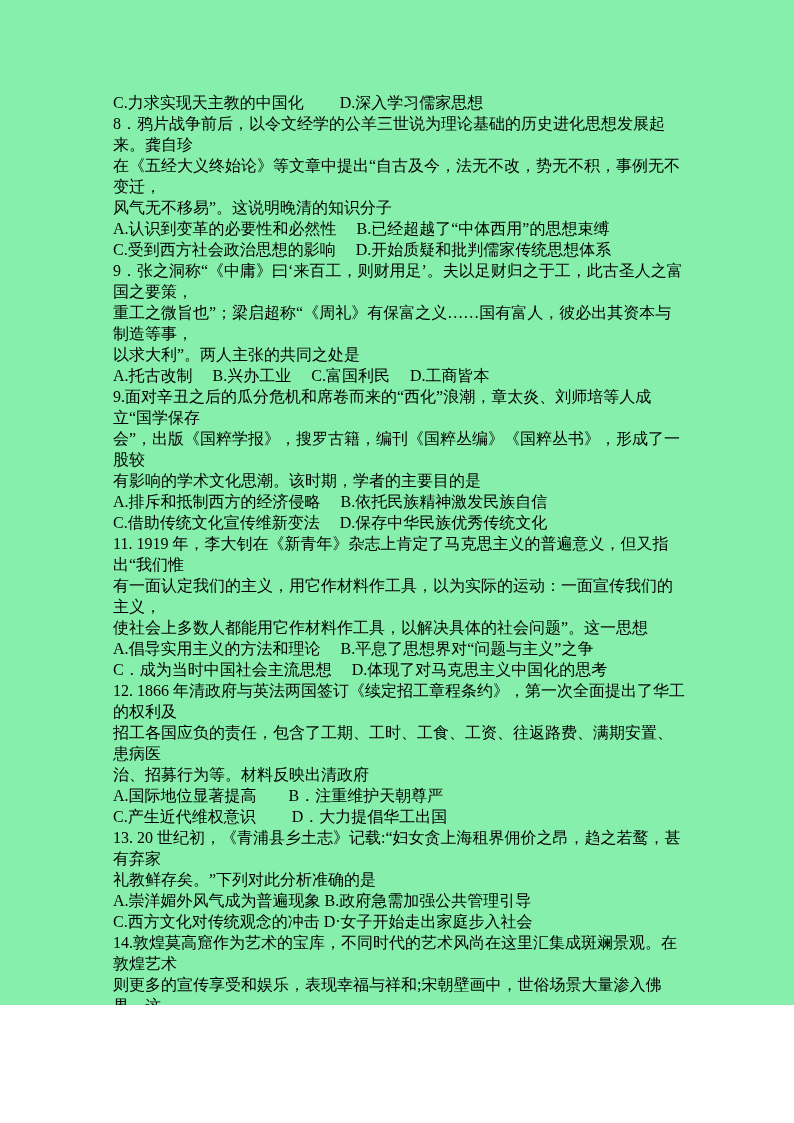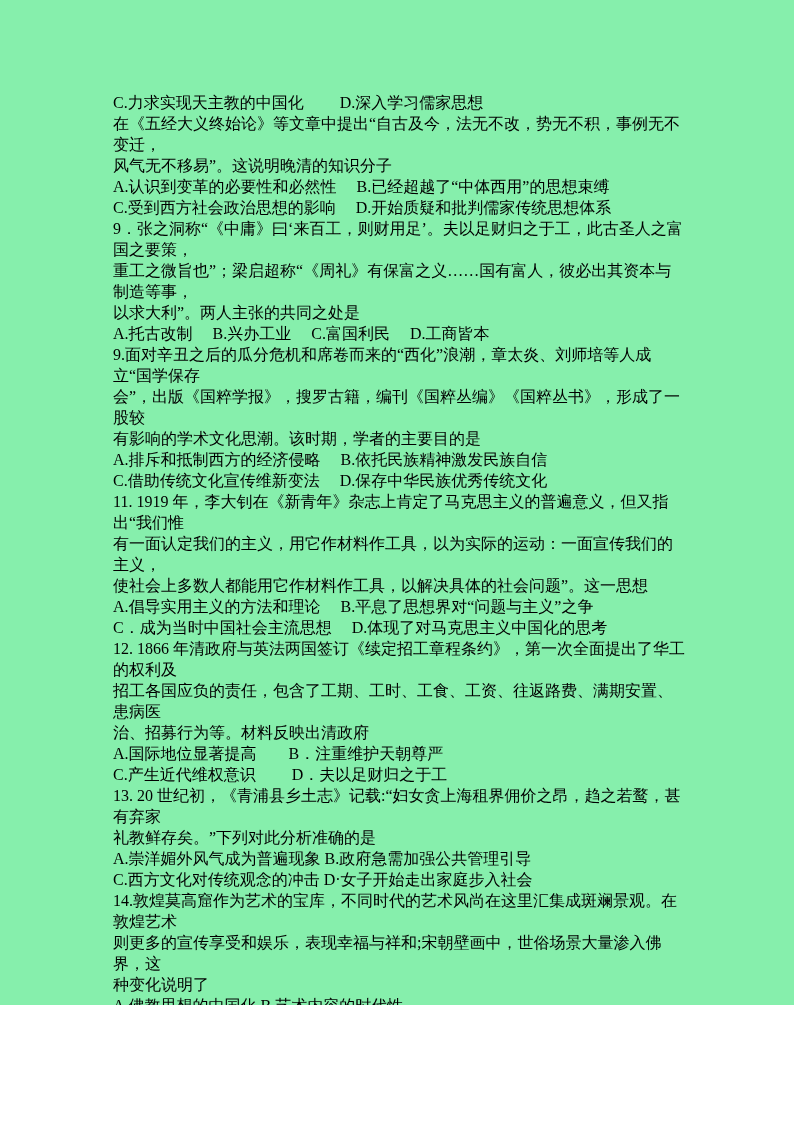--- a/index.html
+++ b/index.html
@@ -29,20 +29,21 @@
     min-height: 21px;
     letter-spacing: 0;
   }
 </style>
 </head>
 <body>
 
 <div class="page">
   <div class="text-block">
       <div class="text-line">C.力求实现天主教的中国化　　 D.深入学习儒家思想</div>
+      <div class="text-line">8．鸦片战争前后，以令文经学的公羊三世说为理论基础的历史进化思想发展起来。龚自珍</div>
       <div class="text-line">在《五经大义终始论》等文章中提出“自古及今，法无不改，势无不积，事例无不变迁，</div>
       <div class="text-line">风气无不移易”。这说明晚清的知识分子</div>
       <div class="text-line">A.认识到变革的必要性和必然性　 B.已经超越了“中体西用”的思想束缚</div>
       <div class="text-line">C.受到西方社会政治思想的影响　 D.开始质疑和批判儒家传统思想体系</div>
       <div class="text-line">9．张之洞称“《中庸》曰‘来百工，则财用足’。夫以足财归之于工，此古圣人之富国之要策，</div>
       <div class="text-line">重工之微旨也”；梁启超称“《周礼》有保富之义……国有富人，彼必出其资本与制造等事，</div>
       <div class="text-line">以求大利”。两人主张的共同之处是</div>
       <div class="text-line">A.托古改制　 B.兴办工业　 C.富国利民　 D.工商皆本</div>
       <div class="text-line">9.面对辛丑之后的瓜分危机和席卷而来的“西化”浪潮，章太炎、刘师培等人成立“国学保存</div>
       <div class="text-line">会”，出版《国粹学报》，搜罗古籍，编刊《国粹丛编》《国粹丛书》，形成了一股较</div>
@@ -51,21 +52,21 @@
       <div class="text-line">C.借助传统文化宣传维新变法　 D.保存中华民族优秀传统文化</div>
       <div class="text-line">11. 1919 年，李大钊在《新青年》杂志上肯定了马克思主义的普遍意义，但又指出“我们惟</div>
       <div class="text-line">有一面认定我们的主义，用它作材料作工具，以为实际的运动：一面宣传我们的主义，</div>
       <div class="text-line">使社会上多数人都能用它作材料作工具，以解决具体的社会问题”。这一思想</div>
       <div class="text-line">A.倡导实用主义的方法和理论　 B.平息了思想界对“问题与主义”之争</div>
       <div class="text-line">C．成为当时中国社会主流思想　 D.体现了对马克思主义中国化的思考</div>
       <div class="text-line">12. 1866 年清政府与英法两国签订《续定招工章程条约》，第一次全面提出了华工的权利及</div>
       <div class="text-line">招工各国应负的责任，包含了工期、工时、工食、工资、往返路费、满期安置、患病医</div>
       <div class="text-line">治、招募行为等。材料反映出清政府</div>
       <div class="text-line">A.国际地位显著提高　　B．注重维护天朝尊严</div>
-      <div class="text-line">C.产生近代维权意识　　 D．夫以足财归之于工</div>
+      <div class="text-line">C.产生近代维权意识　　 D．大力提倡华工出国</div>
       <div class="text-line">13. 20 世纪初，《青浦县乡土志》记载:“妇女贪上海租界佣价之昂，趋之若鹜，甚有弃家</div>
       <div class="text-line">礼教鲜存矣。”下列对此分析准确的是</div>
       <div class="text-line">A.崇洋媚外风气成为普遍现象 B.政府急需加强公共管理引导</div>
       <div class="text-line">C.西方文化对传统观念的冲击 D·女子开始走出家庭步入社会</div>
       <div class="text-line">14.敦煌莫高窟作为艺术的宝库，不同时代的艺术风尚在这里汇集成斑斓景观。在敦煌艺术</div>
       <div class="text-line">则更多的宣传享受和娱乐，表现幸福与祥和;宋朝壁画中，世俗场景大量渗入佛界，这</div>
       <div class="text-line">种变化说明了</div>
       <div class="text-line">A.佛教思想的中国化 B.艺术内容的时代性</div>
     </div>
 </div>

